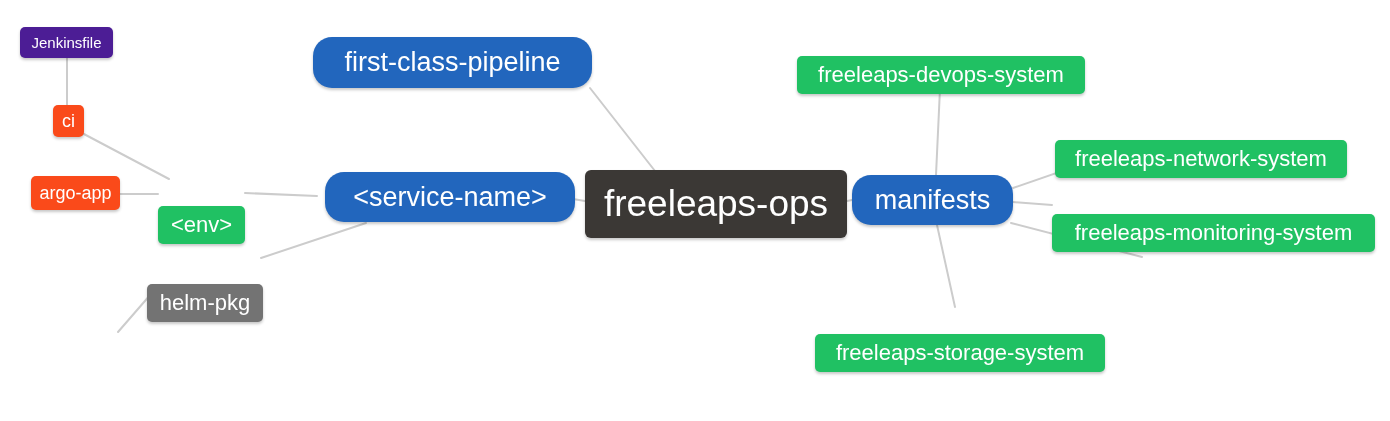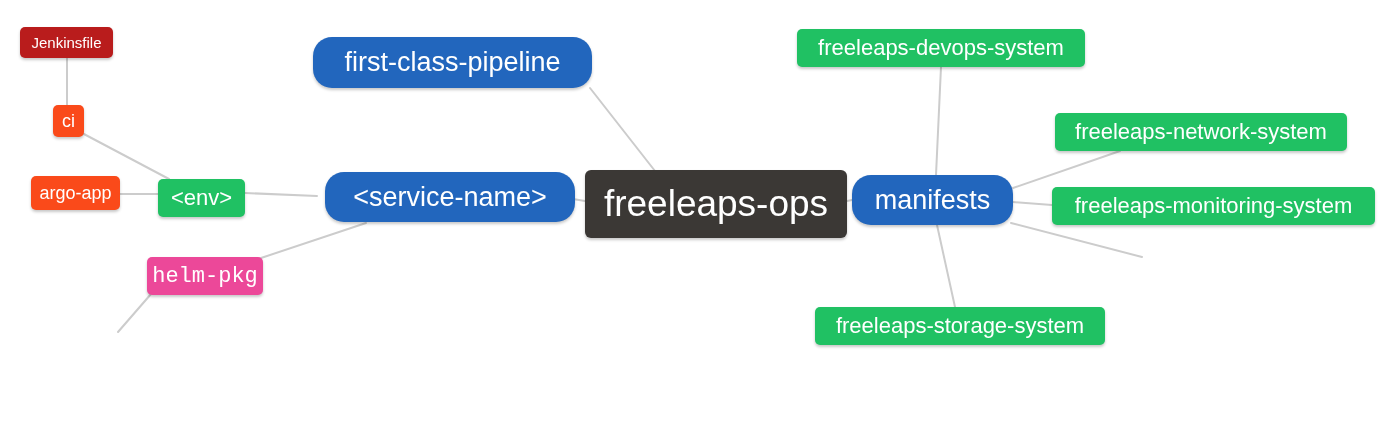--- a/index.html
+++ b/index.html
@@ -34,21 +34,21 @@
     justify-content:center;
     color:var(--text);
     border-radius:5px;
     box-shadow:0 2px 3px rgba(0,0,0,0.22);
     white-space:nowrap;
     cursor:pointer;
     user-select:none;
   }
   .lvl0{font-size:37px;border-radius:6px;}
   .lvl1{font-size:27px;border-radius:19px;}
-  .lvl2{font-size:22px;}
+  .lvl2{font-size:22px;margin-top:27px;}
   .lvl3{font-size:18px;}
   .lvl4{font-size:15px;}
 </style>
 </head>
 <body>
 
 <div class="canvas">
 
   <svg class="edge-layer" viewBox="0 0 1390 421" xmlns="http://www.w3.org/2000/svg">
     <line x1="67" y1="58" x2="67" y2="105"></line>
@@ -60,29 +60,29 @@
     <line x1="590" y1="88" x2="655" y2="171"></line>
     <line x1="567" y1="198" x2="585" y2="201"></line>
     <line x1="847" y1="201" x2="852" y2="200"></line>
     <line x1="936" y1="175" x2="941" y2="67"></line>
     <line x1="1013" y1="188" x2="1120" y2="151"></line>
     <line x1="1013" y1="202" x2="1052" y2="205"></line>
     <line x1="1011" y1="223" x2="1142" y2="257"></line>
     <line x1="937" y1="225" x2="955" y2="307"></line>
   </svg>
 
-  <div class="node lvl4" style="left: 20px; top: 27px; width: 93px; height: 31px; background: #b91c1c;">Jenkinsfile</div>
+  <div class="node lvl4" style="left: 20px; top: 27px; width: 93px; height: 31px; background: #4c1d95;">Jenkinsfile</div>
 
   <div class="node lvl3" style="left: 53px; top: 105px; width: 31px; height: 32px; background: rgb(250, 74, 26);">ci</div>
 
   <div class="node lvl3" style="left: 31px; top: 176px; width: 89px; height: 34px; background: rgb(250, 74, 26);">argo-app</div>
 
   <div class="node lvl2" style="left: 158px; top: 179px; width: 87px; height: 38px; background: rgb(32, 193, 99);">&lt;env&gt;</div>
 
-  <div class="node lvl2" style="left: 147px; top: 257px; width: 116px; height: 38px; background: #ec4899; font-family: Liberation Mono, monospace;">helm-pkg</div>
+  <div class="node lvl2" style="left: 147px; top: 257px; width: 116px; height: 38px; background: #737373;">helm-pkg</div>
 
 
   <div class="node lvl1" style="left: 313px; top: 37px; width: 279px; height: 51px; background: rgb(34, 102, 189);">first-class-pipeline</div>
 
   <div class="node lvl1" style="left: 325px; top: 172px; width: 250px; height: 50px; background: rgb(34, 102, 189);">&lt;service-name&gt;</div>
 
   <div class="node lvl0" style="left: 585px; top: 170px; width: 262px; height: 68px; background: rgb(59, 56, 53);">freeleaps-ops</div>
 
   <div class="node lvl1" style="left: 852px; top: 175px; width: 161px; height: 50px; background: rgb(34, 102, 189);">manifests</div>
 

